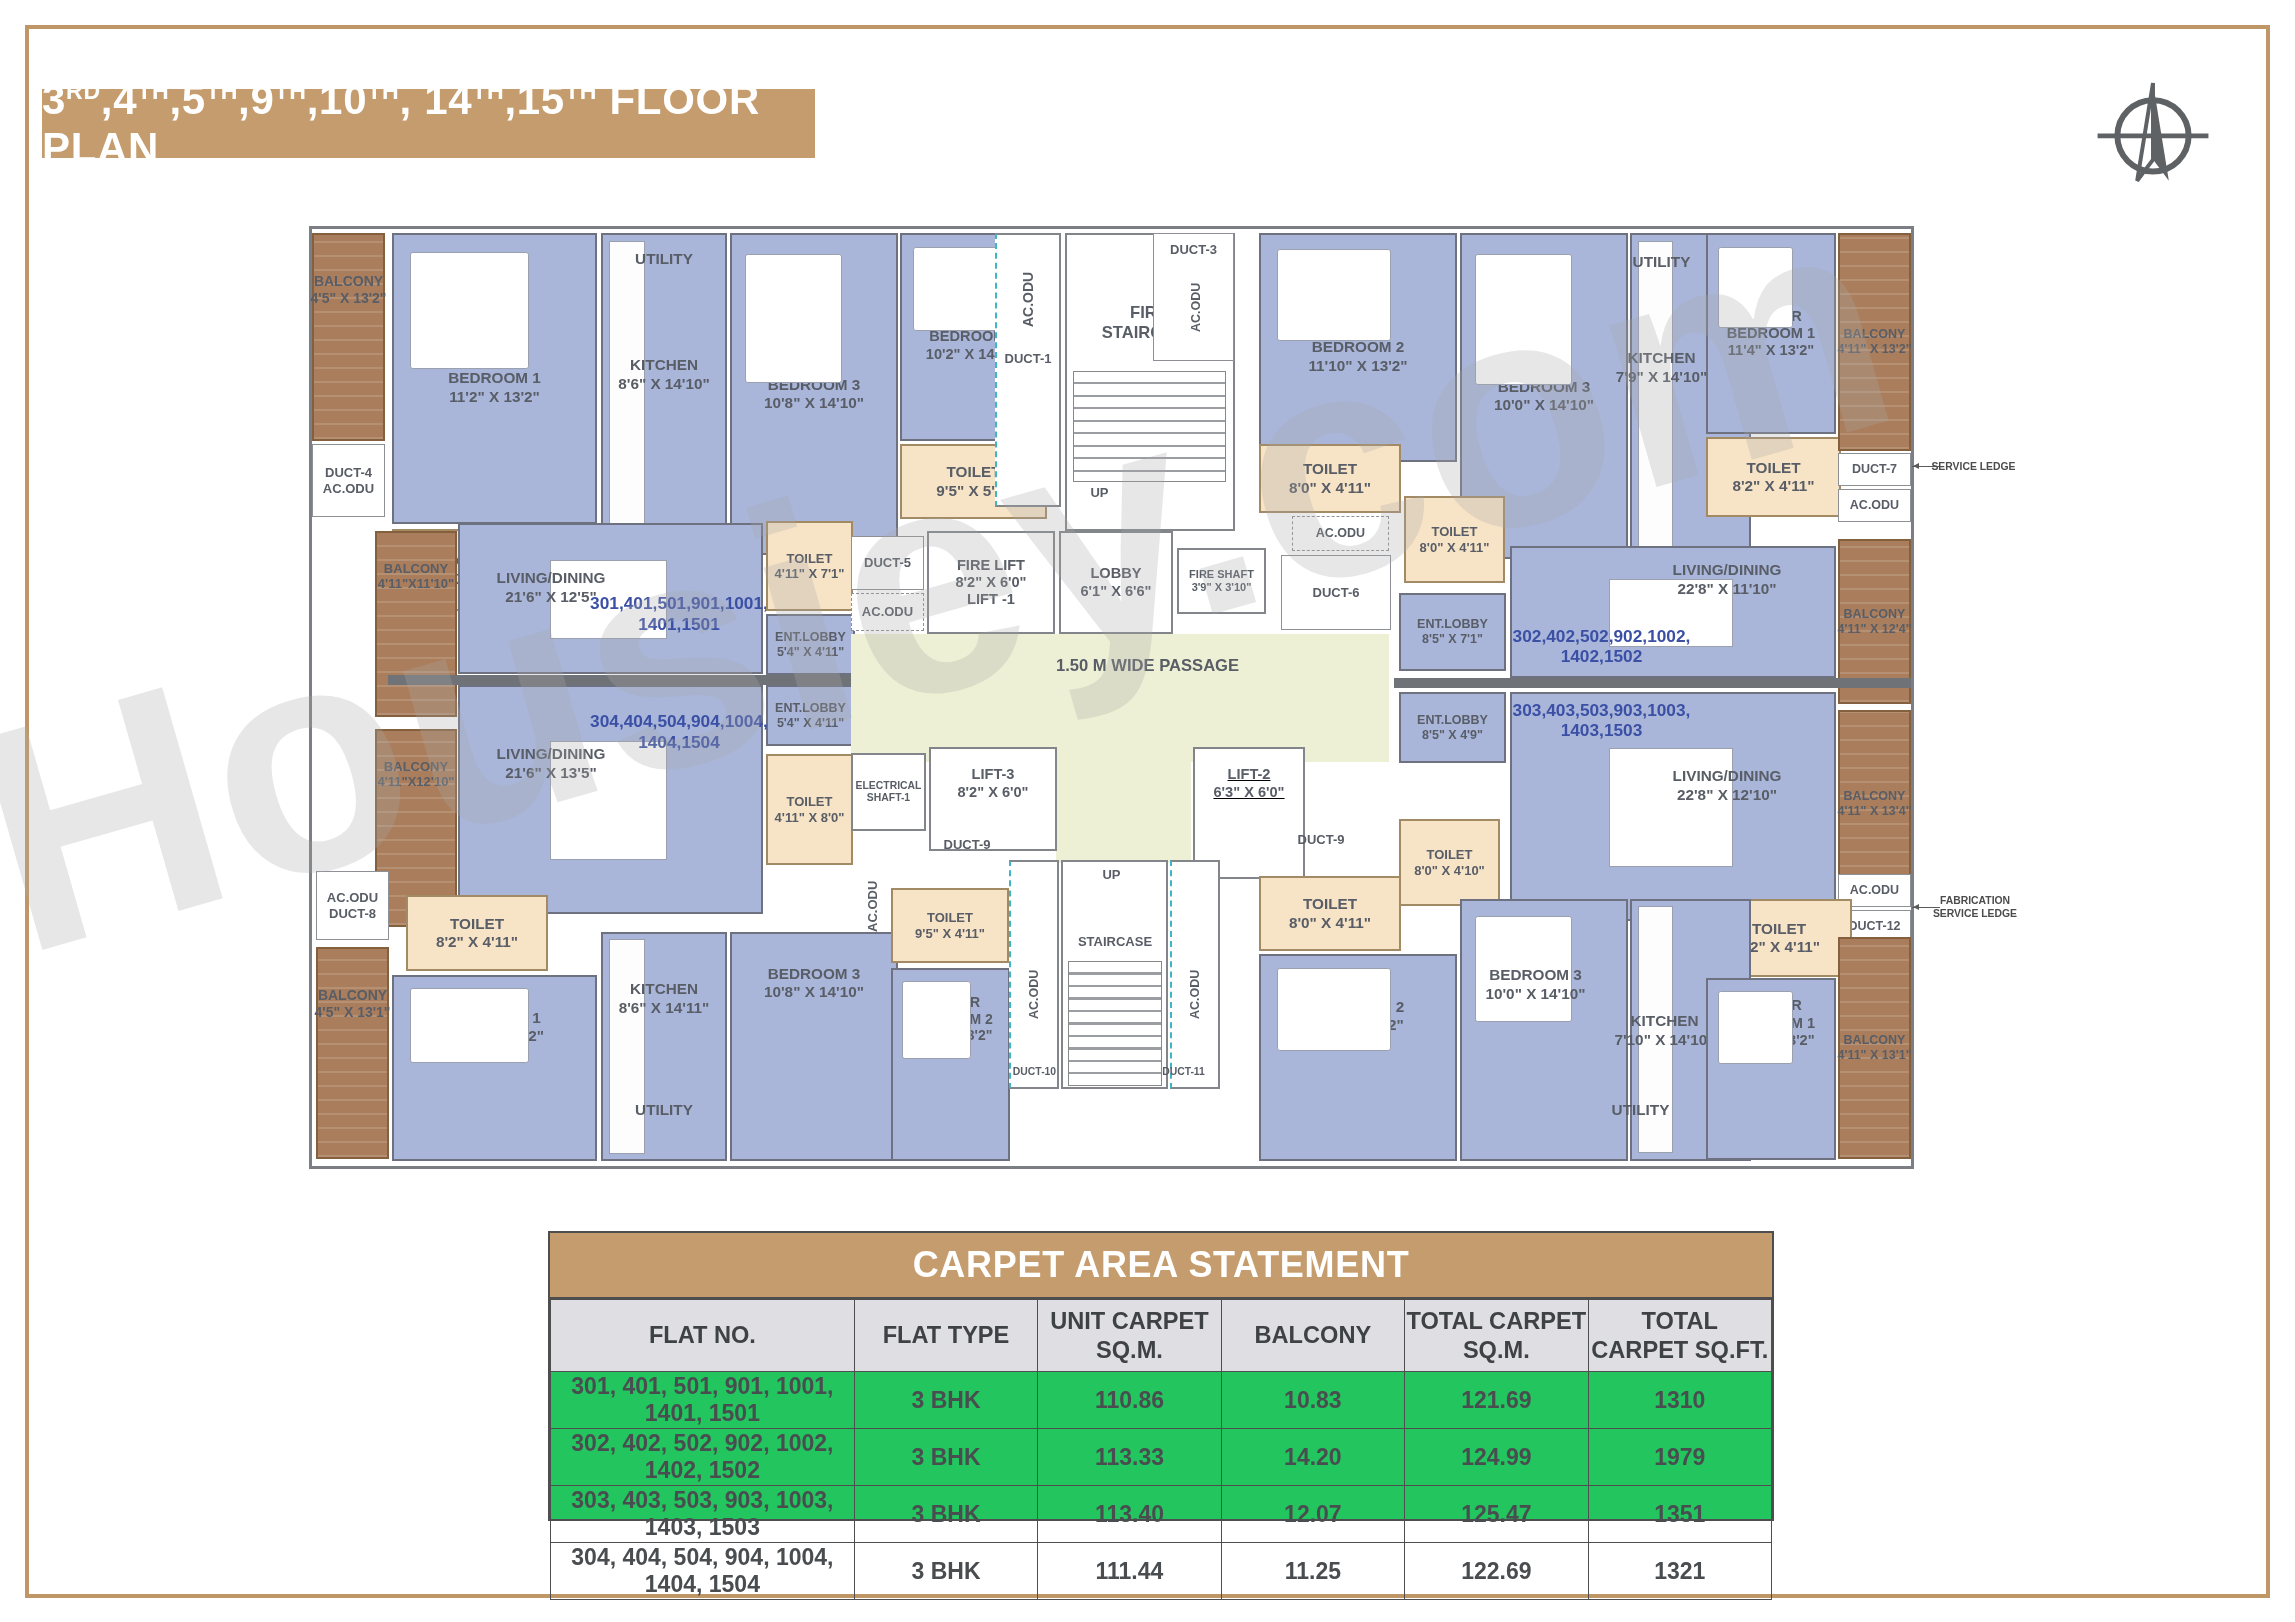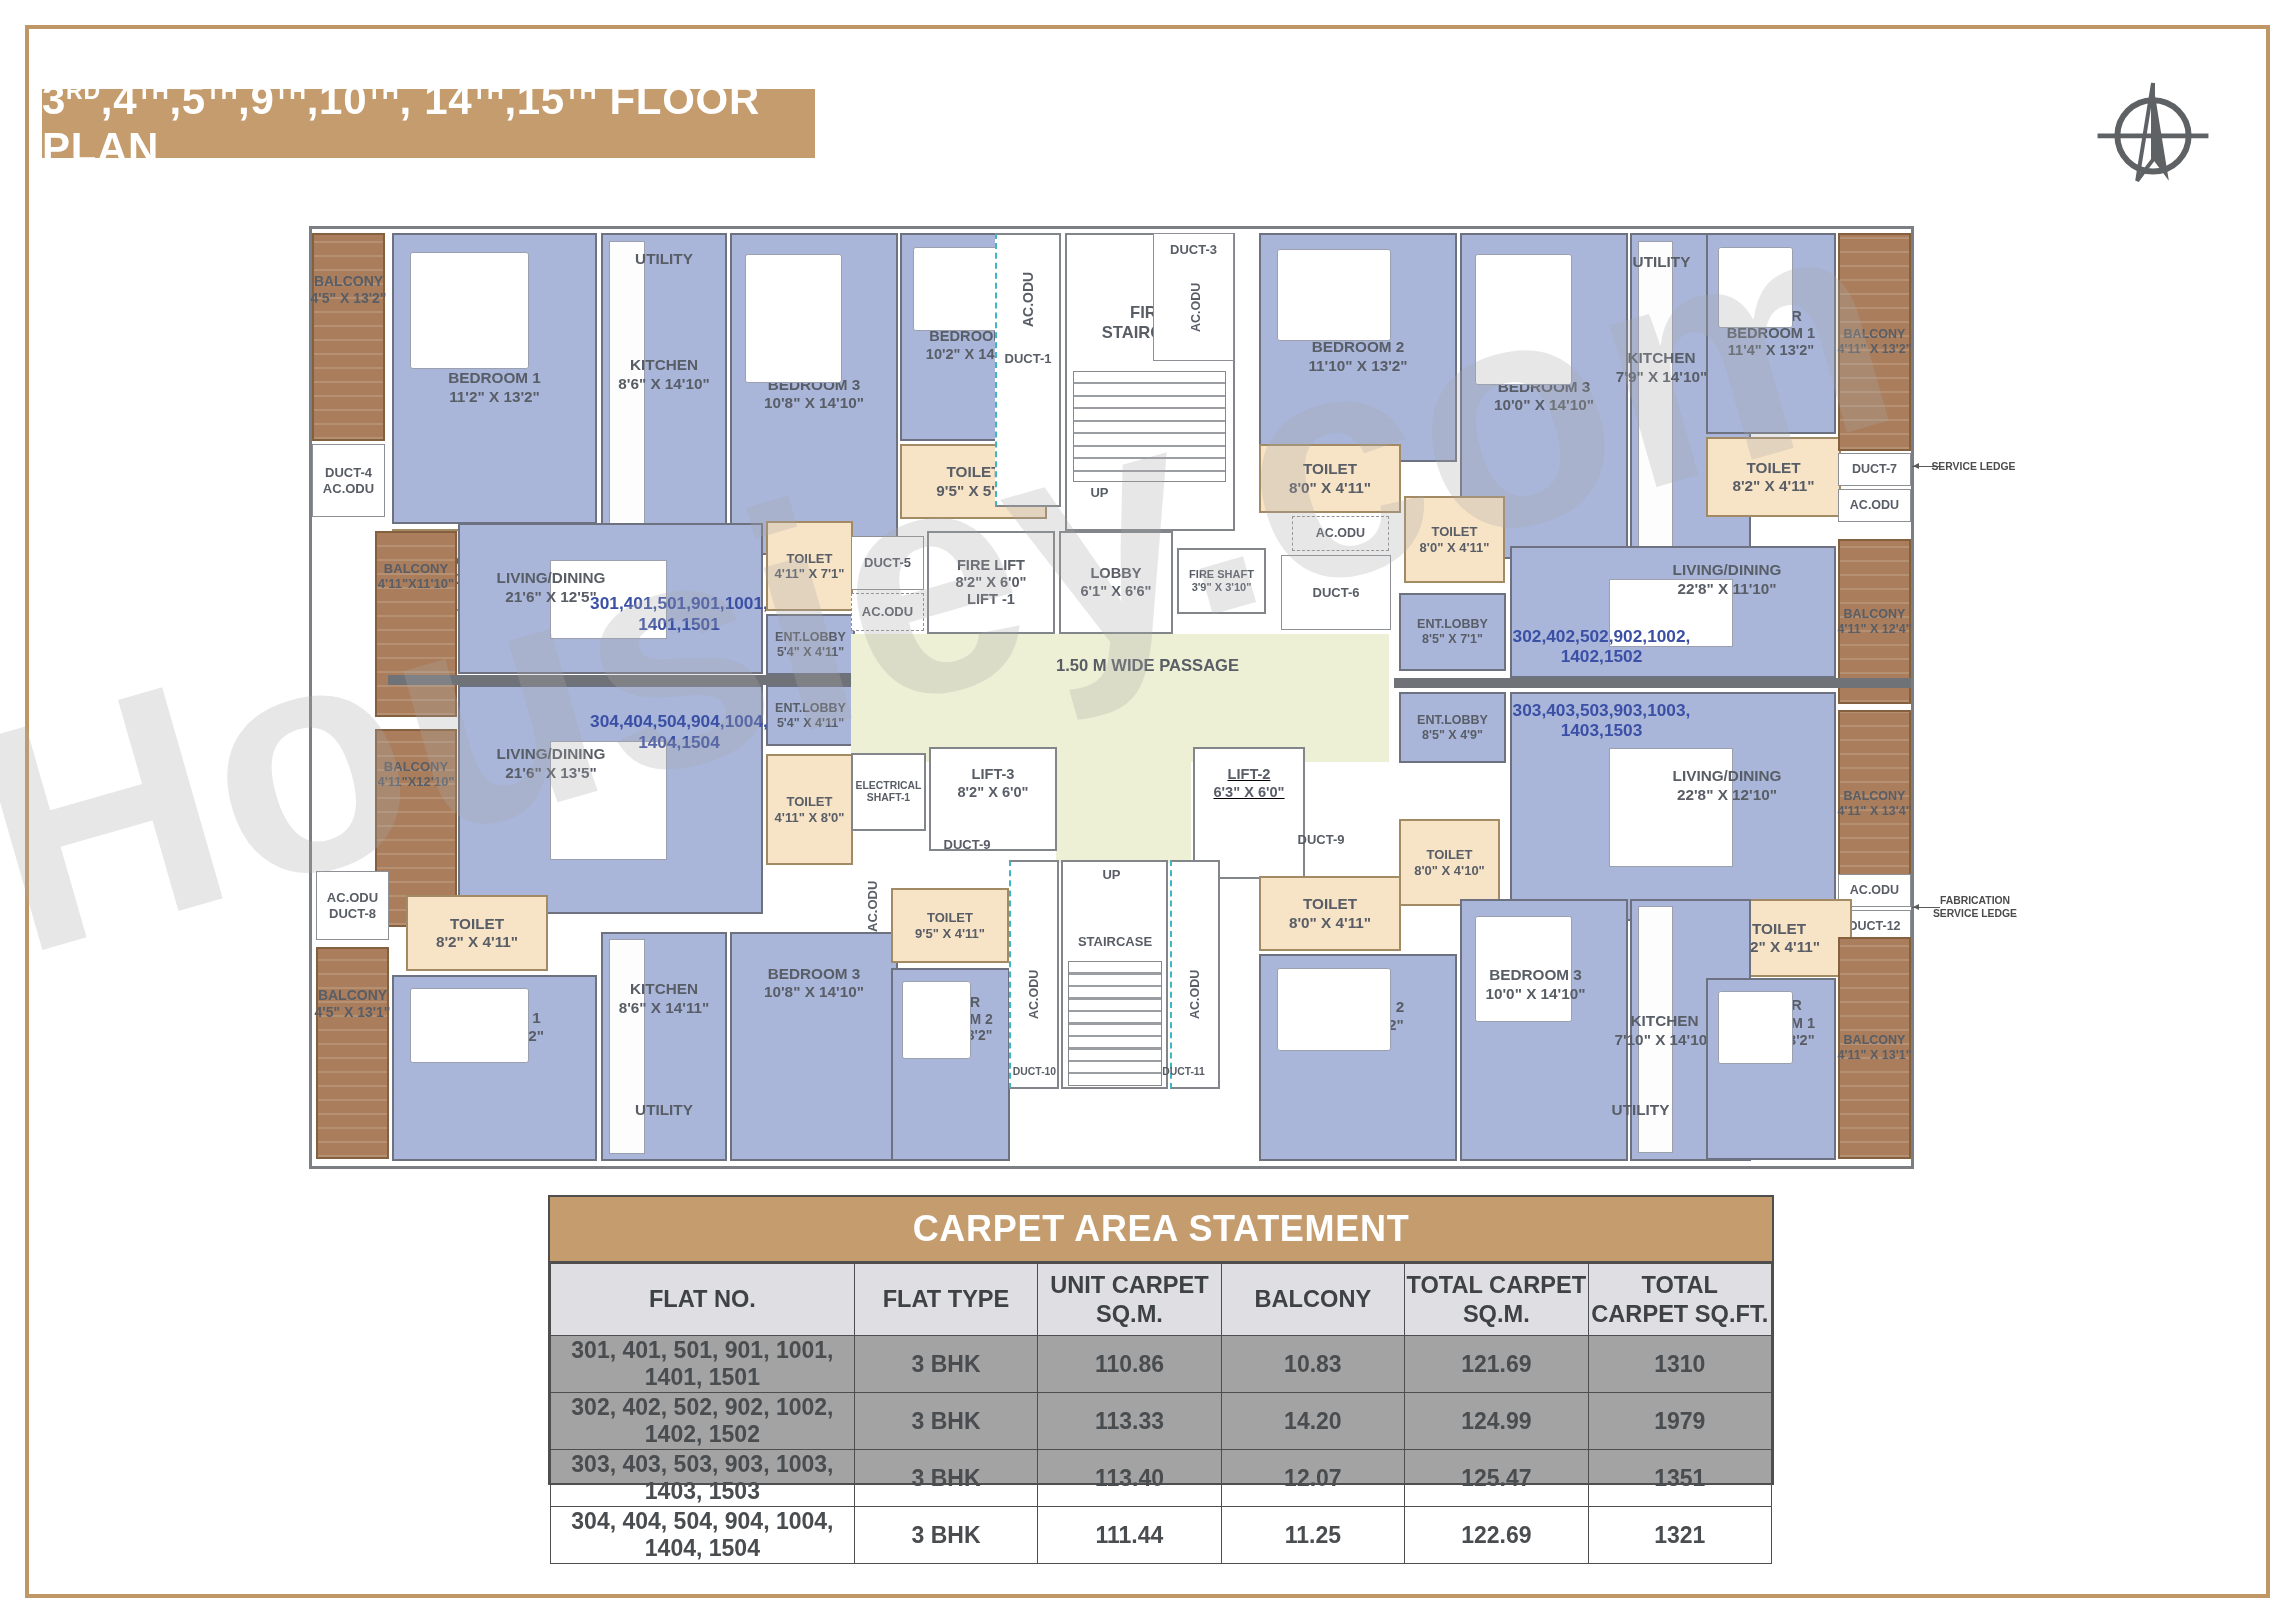--- a/index.html
+++ b/index.html
@@ -37,21 +37,21 @@
        font-size:15.3px;line-height:1.18;white-space:nowrap;}
   .lbl.top{justify-content:flex-start;}
   .z-flatnum .lbl{color:#3b50a5;font-size:17.3px;}
   .z-ann .lbl{color:#4c4c4c;font-size:10.4px;line-height:1.25;}
   .vert .lbl{writing-mode:vertical-rl;transform:rotate(180deg);margin:auto;}
   .deco{position:absolute;background:#fff;border:1.4px solid #9aa0ad;}
   .deco-bed{left:8%;top:6%;width:58%;height:40%;border-radius:2.8px;}
   .deco-table{left:30%;top:24%;width:38%;height:52%;}
   .deco-kitchen{left:5%;top:2%;width:28%;height:95%;background:#fdfdfd;}
   
-  #carpet-table{left:548px;top:1195px;width:1222px;height:286px;border:2.1px solid #4e4e4e;background:#a3a3a3;}
+  #carpet-table{left:548px;top:1231px;width:1222px;height:286px;border:2.1px solid #4e4e4e;background:#22c55e;}
   #carpet-title{height:64px;background:#c59c6d;color:#fff;display:flex;align-items:center;justify-content:center;
       font-weight:bold;font-size:36px;letter-spacing:0.7px;border-bottom:2.1px solid #4e4e4e;}
   #carpet-grid{width:100%;border-collapse:collapse;table-layout:fixed;}
   #carpet-grid th,#carpet-grid td{border:1.4px solid #4e4e4e;font-weight:bold;text-align:center;}
   #carpet-grid th{background:#dfdfe3;color:#3f4245;font-size:23.6px;height:69px;line-height:1.2;}
   #carpet-grid td{color:#4a4d50;font-size:23px;height:35px;}
 </style>
 </head>
 <body>
 

